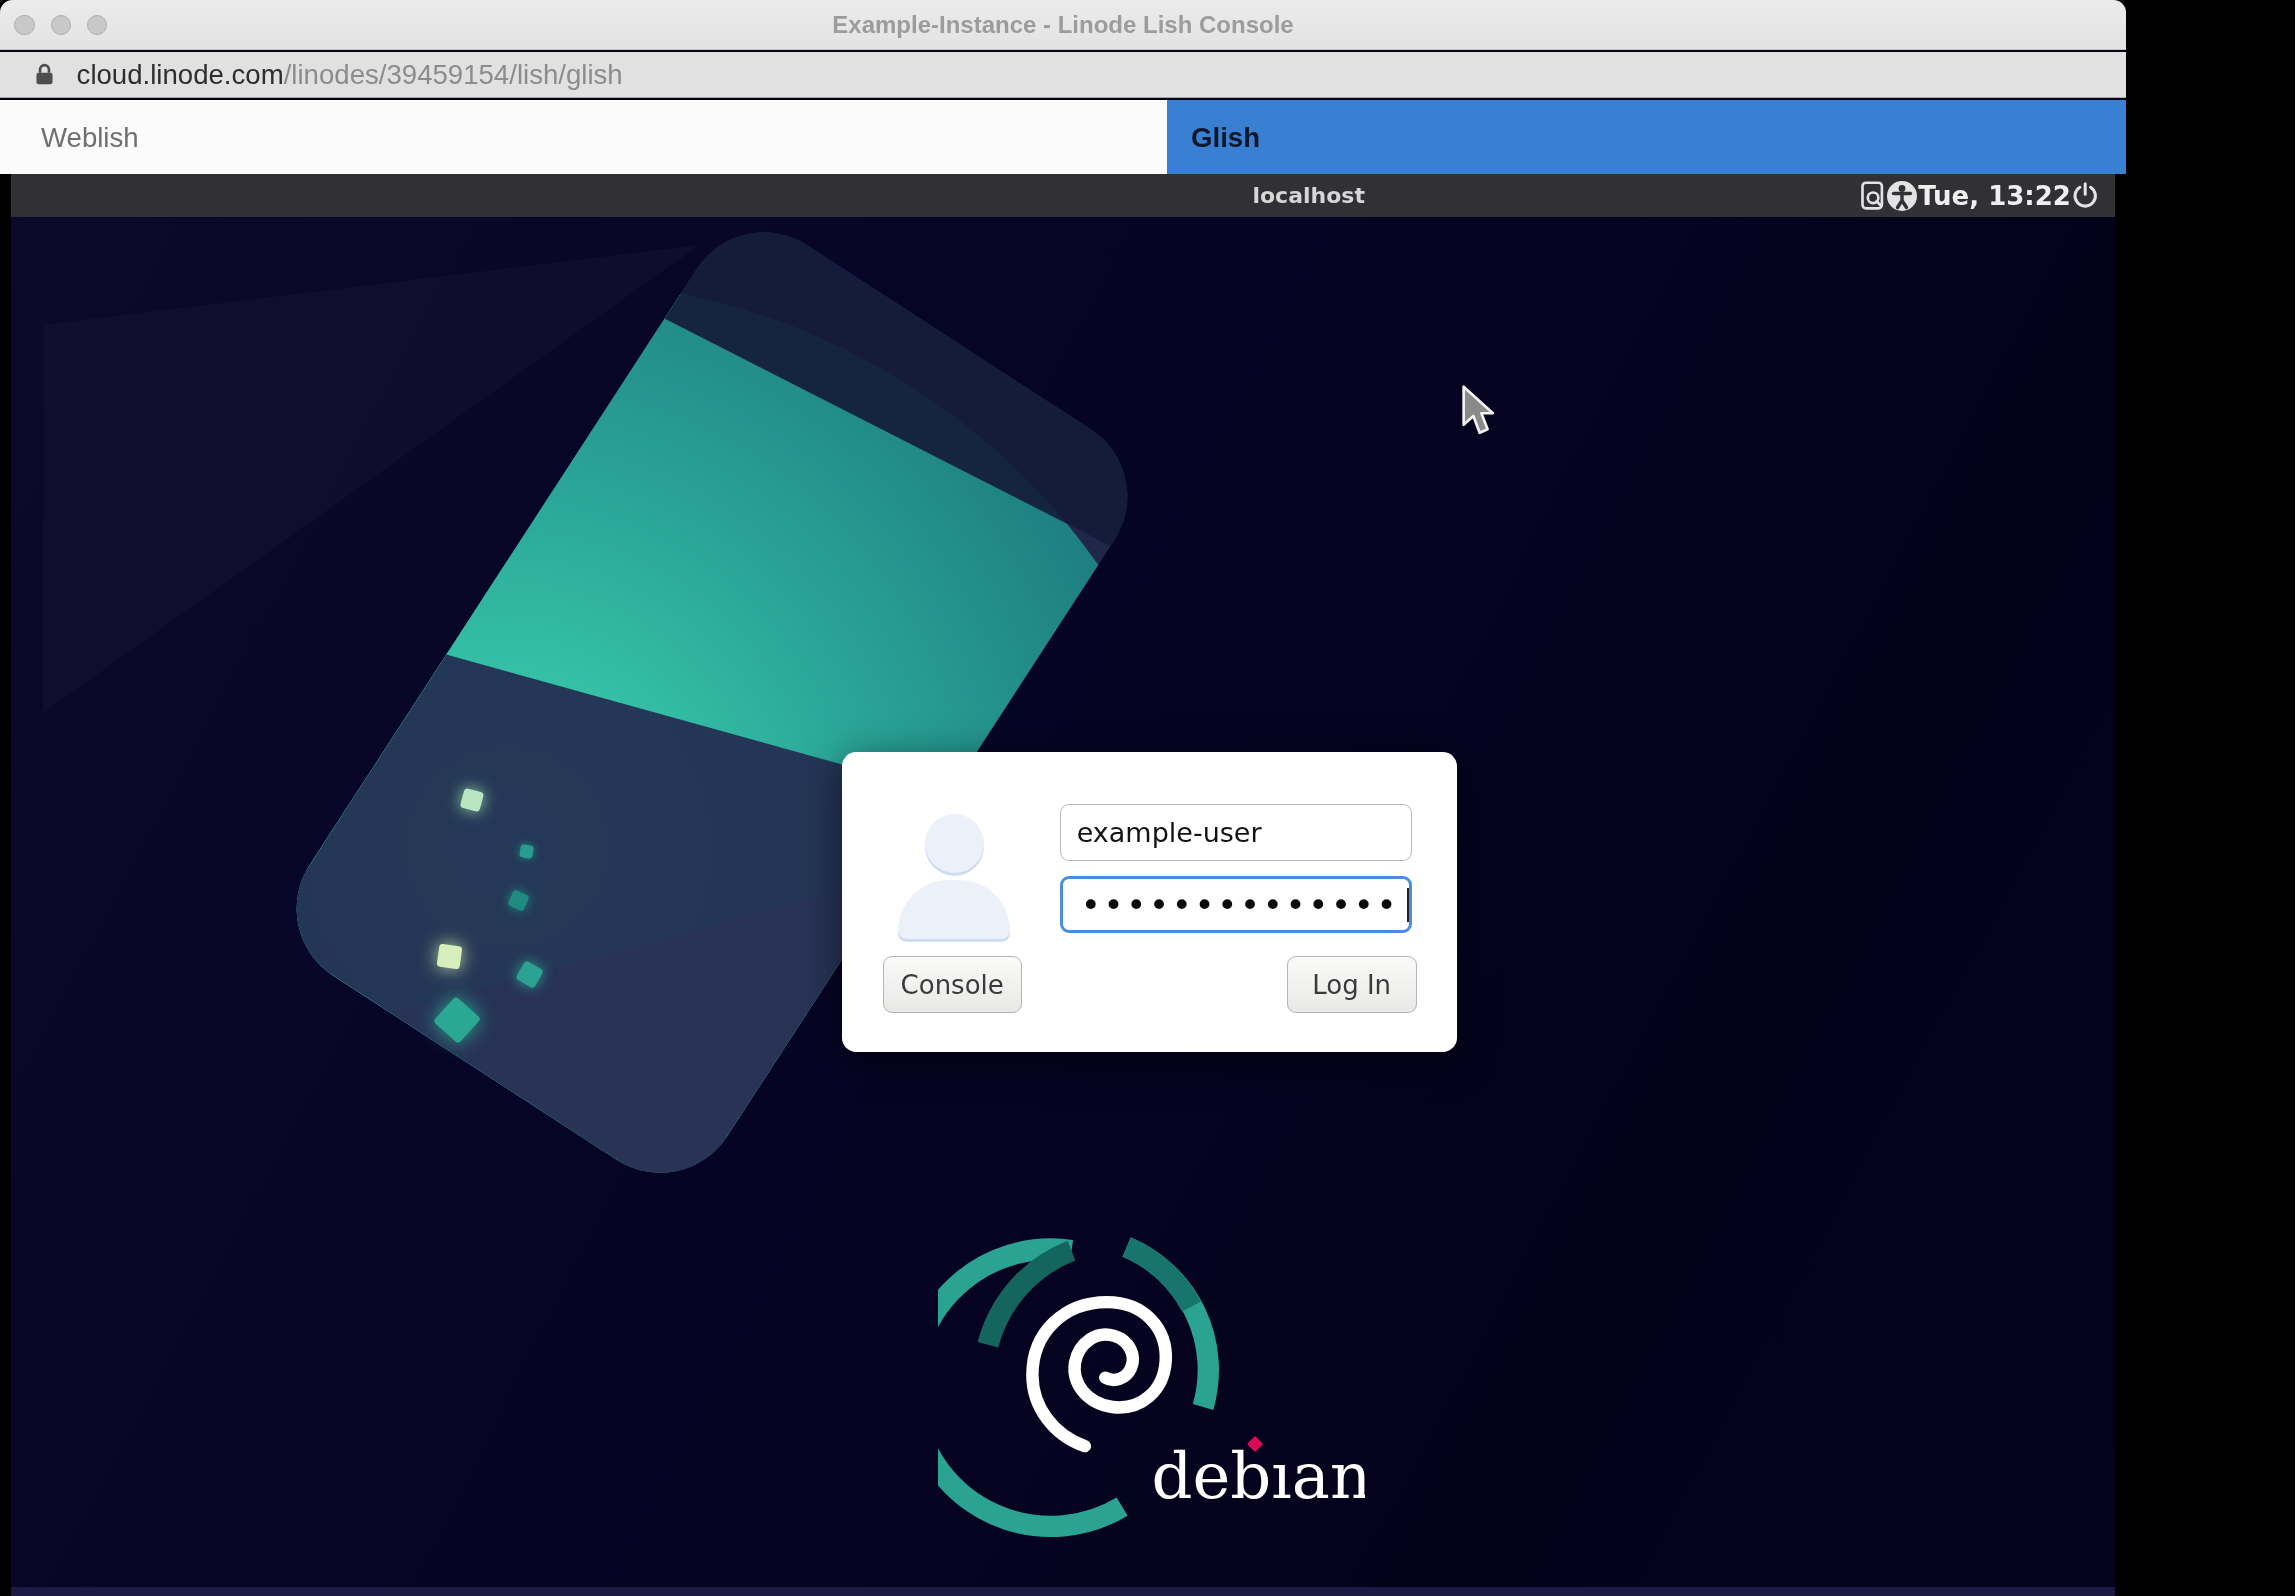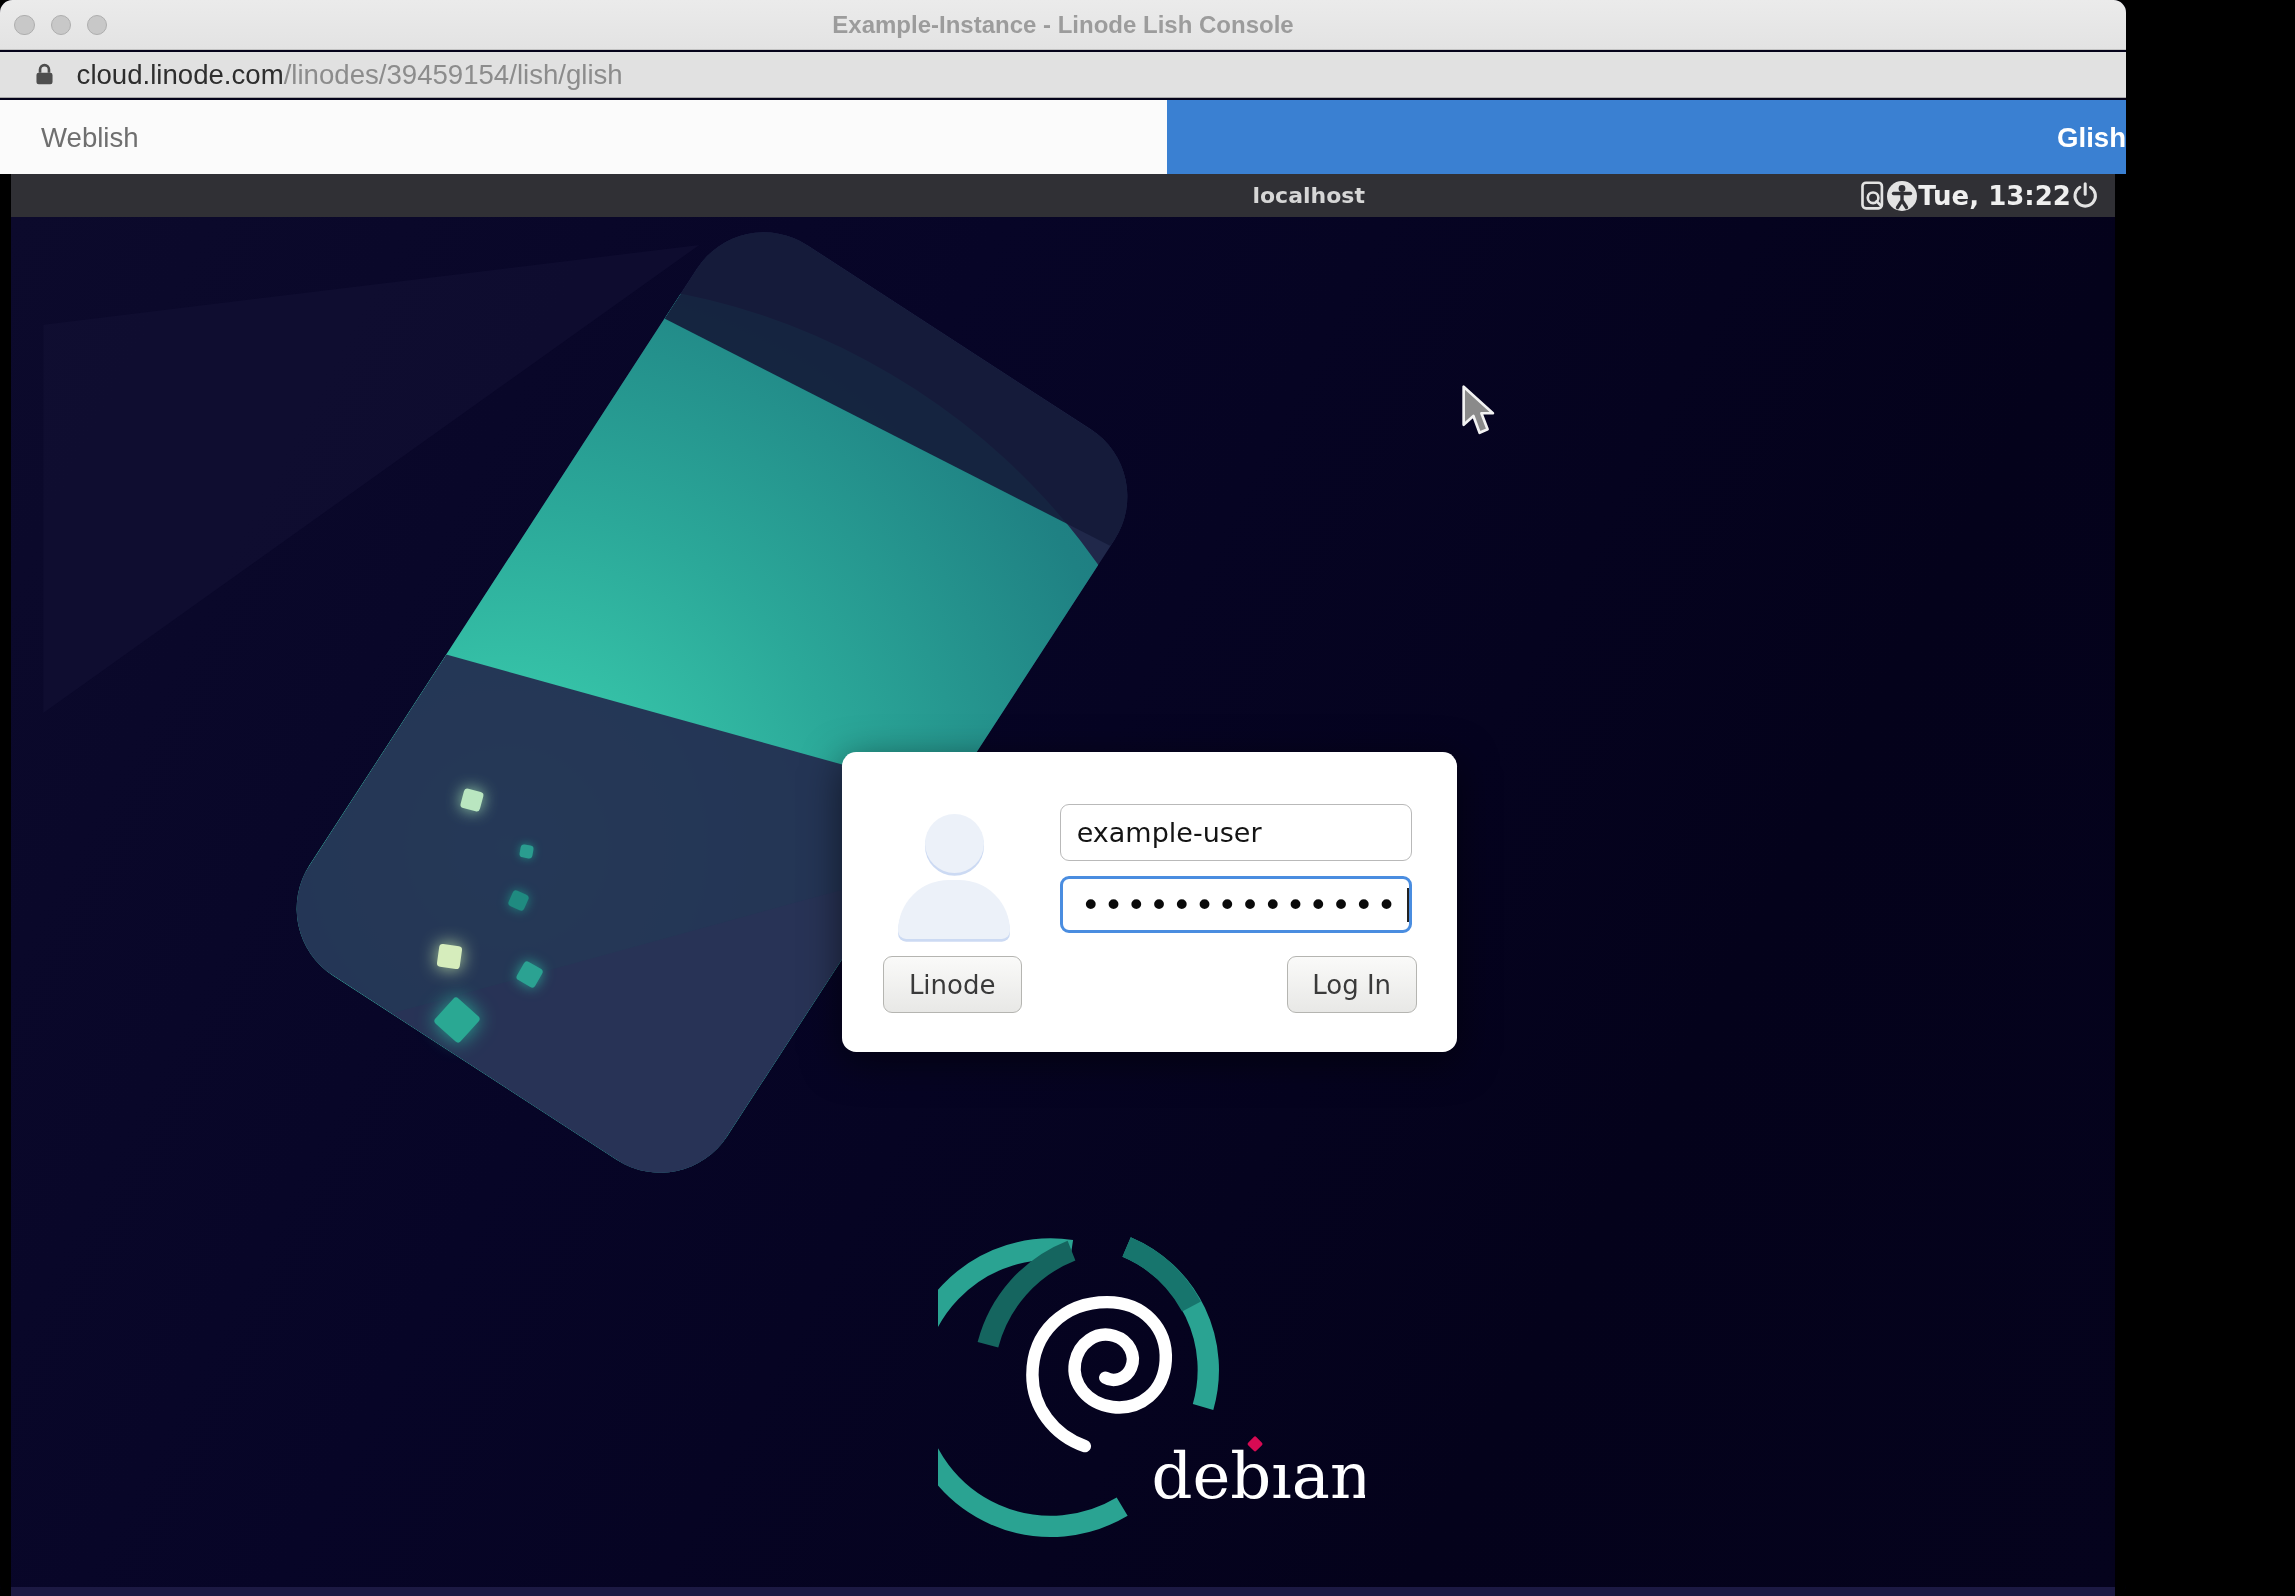--- a/index.html
+++ b/index.html
@@ -20,21 +20,21 @@
           border-bottom:1.8px solid #a9a9a9;display:flex;align-items:center;}
   .lock{margin-left:32px;width:25px;height:25px;flex:0 0 auto;}
   .url-text{margin-left:19.6px;font-size:27.6px;}
   .url-host{color:#2e2e2e;}
   .url-path{color:#8c8c8c;}
 
   
   .tabbar{position:absolute;left:0;top:100px;width:100%;height:75px;background:#fbfbfb;}
   .tab{height:100%;display:flex;align-items:center;font-size:27.6px;}
   .tab-weblish{position:absolute;left:0;top:0;bottom:0;width:1167px;color:#6f6f6f;padding-left:41px;}
-  .tab-glish{position:absolute;left:1167px;right:0;top:0;bottom:0;color:#ffffff;font-weight:bold;padding-left:36px;justify-content:flex-end;}
+  .tab-glish{position:absolute;left:1167px;right:0;top:0;bottom:0;color:#0f172a;font-weight:bold;padding-left:24px;}
 
   
   .console{position:absolute;left:0;top:174px;width:100%;height:1422px;background:#000;}
   .screen{position:absolute;left:10.7px;right:10.7px;top:0;bottom:0;overflow:hidden;}
 
   
   .gnome-bar{position:absolute;left:0;right:0;top:0;height:43px;background:#303035;}
   .hostname{position:absolute;left:1298px;top:0;transform:translateX(-50%);height:43px;line-height:43px;
             color:#d6d6d6;font-size:22px;font-weight:700;font-family:"DejaVu Sans",sans-serif;}
   .bar-right{position:absolute;right:16px;top:0;height:43px;display:flex;align-items:center;}
@@ -171,21 +171,21 @@
         <div class="login-card">
           <div class="avatar-head"></div>
           <div class="avatar-body"></div>
           <div class="field username-field">
             <input class="username-input" type="text" value="example-user" style="">
           </div>
           <div class="field password-field">
             <span class="dots">•••••••••••••••••••••</span>
               <span class="caret"></span>
           </div>
-          <div class="btn btn-cancel">Linode</div>
+          <div class="btn btn-cancel">Console</div>
           <div class="btn btn-login">Log In</div>
         </div>
 
         <svg class="debian-logo" viewBox="0 0 480 360">
 
           <path d="M150 22 A156 156 0 1 0 207 310" fill="none" stroke="#2aa392" stroke-width="24"></path>
           <path d="M150 22 A156 156 0 0 0 56 128" fill="none" stroke="#15655f" stroke-width="24"></path>
           <path d="M212 18 A150 150 0 0 1 298 198" fill="none" stroke="#2aa392" stroke-width="24"></path>
           <path d="M212 18 A150 150 0 0 1 285 85" fill="none" stroke="#17756d" stroke-width="24"></path>
 

